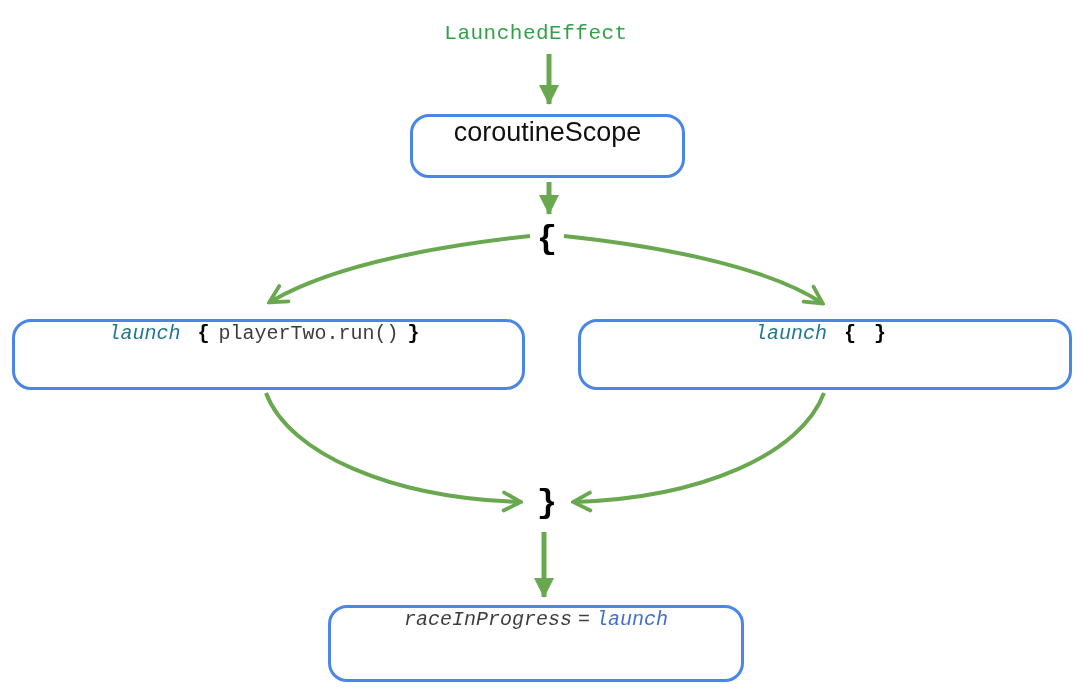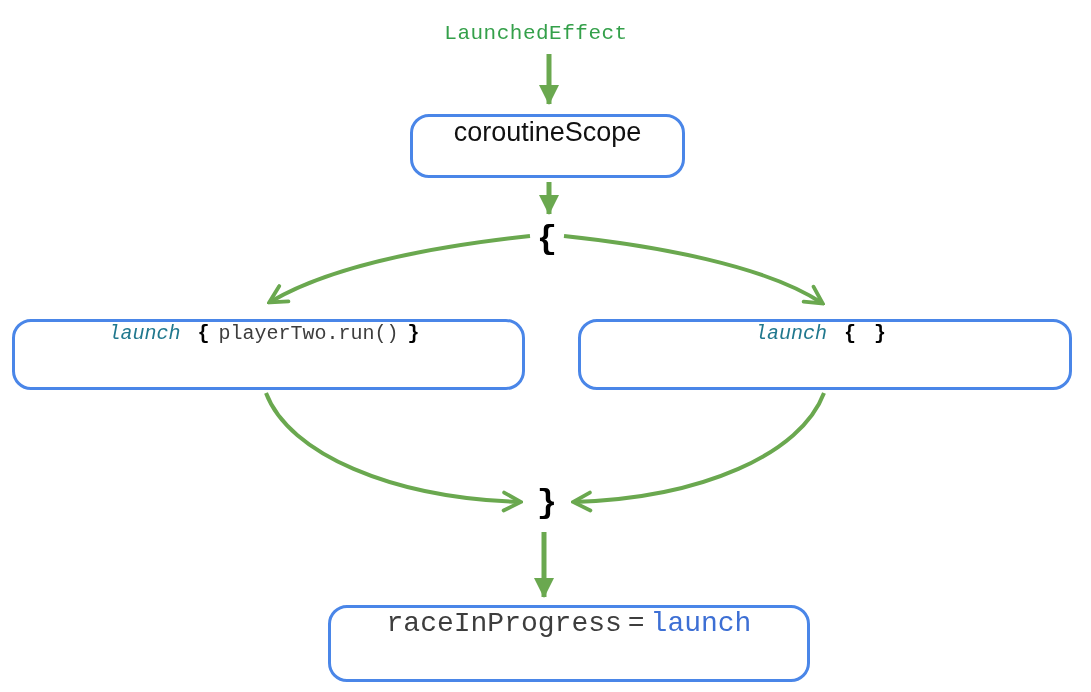--- a/index.html
+++ b/index.html
@@ -82,24 +82,25 @@
   }
   .node.two {
     left: 578px;
     top: 319px;
     width: 494px;
     height: 71px;
   }
   .node.result {
     left: 328px;
     top: 605px;
-    width: 482px;
+    width: 416px;
     height: 77px;
-    font-size: 28px;
+    font-size: 20px;
     color: var(--code-dark, #3d3d3d);
+    font-style: italic;
   }
   .kw {
     font-style: italic;
     color: var(--keyword-teal, #20788e);
     margin-right: 8px;
   }
   .b {
     font-weight: bold;
     color: #000000;
     margin: 0 9px;

